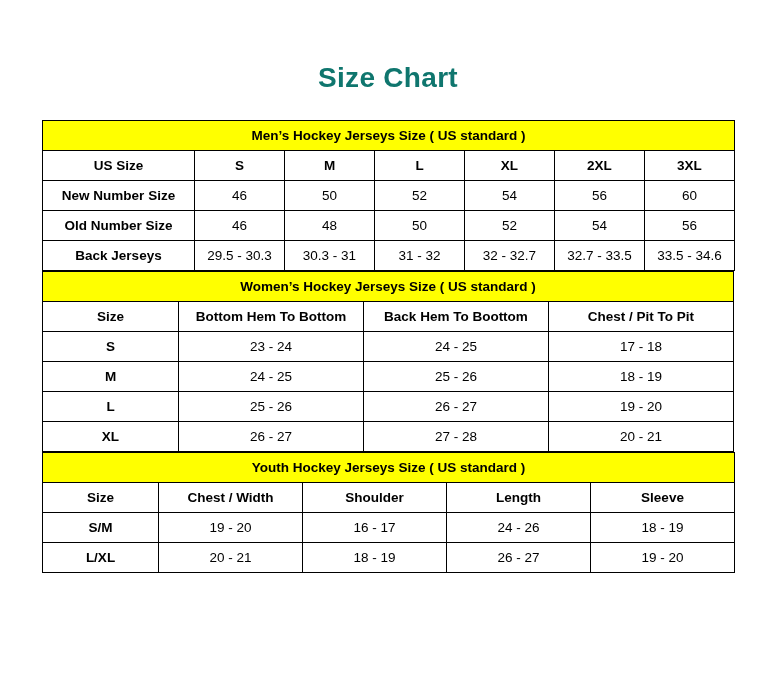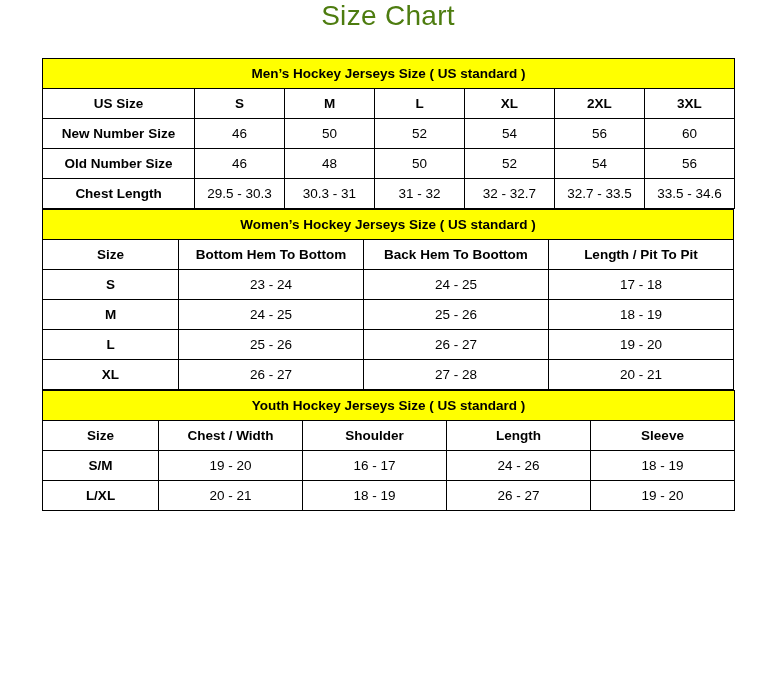--- a/index.html
+++ b/index.html
@@ -15,23 +15,24 @@
     overflow: hidden;
   }
   .page {
     width: 776px;
     height: 692px;
     position: relative;
     box-sizing: border-box;
   }
   .title {
     text-align: center;
-    color: #4d7c0f;
+    color: #0f766e;
     font-size: 28px;
-    font-weight: normal;
+    font-weight: bold;
+    padding-top: 62px;
     letter-spacing: 0.3px;
   }
   .tables-wrap {
     margin: 26px auto 0 auto;
     width: 692px;
   }
   table.size-table {
     border-collapse: collapse;
     width: 692px;
     table-layout: fixed;
@@ -115,21 +116,21 @@
         <tr>
           <td class="rowlabel">Old Number Size</td>
           <td>46</td>
           <td>48</td>
           <td>50</td>
           <td>52</td>
           <td>54</td>
           <td>56</td>
         </tr>
         <tr>
-          <td class="rowlabel">Chest Length</td>
+          <td class="rowlabel">Back Jerseys</td>
           <td>29.5 - 30.3</td>
           <td>30.3 - 31</td>
           <td>31 - 32</td>
           <td>32 - 32.7</td>
           <td>32.7 - 33.5</td>
           <td>33.5 - 34.6</td>
         </tr>
       </tbody>
     </table>
 
@@ -141,21 +142,21 @@
           <col class="cx">
       </colgroup>
       <tbody>
         <tr>
           <td class="banner" colspan="4"><span class="accent">Women’s</span><span> Hockey Jerseys Size ( US standard )</span></td>
         </tr>
         <tr>
           <td class="hdr">Size</td>
           <td class="hdr">Bottom Hem To Bottom</td>
           <td class="hdr">Back Hem To Boottom</td>
-          <td class="hdr">Length / Pit To Pit</td>
+          <td class="hdr">Chest / Pit To Pit</td>
         </tr>
         <tr>
           <td class="rowlabel-b">S</td>
           <td>23 - 24</td>
           <td>24 - 25</td>
           <td>17 - 18</td>
         </tr>
         <tr>
           <td class="rowlabel-b">M</td>
           <td>24 - 25</td>

